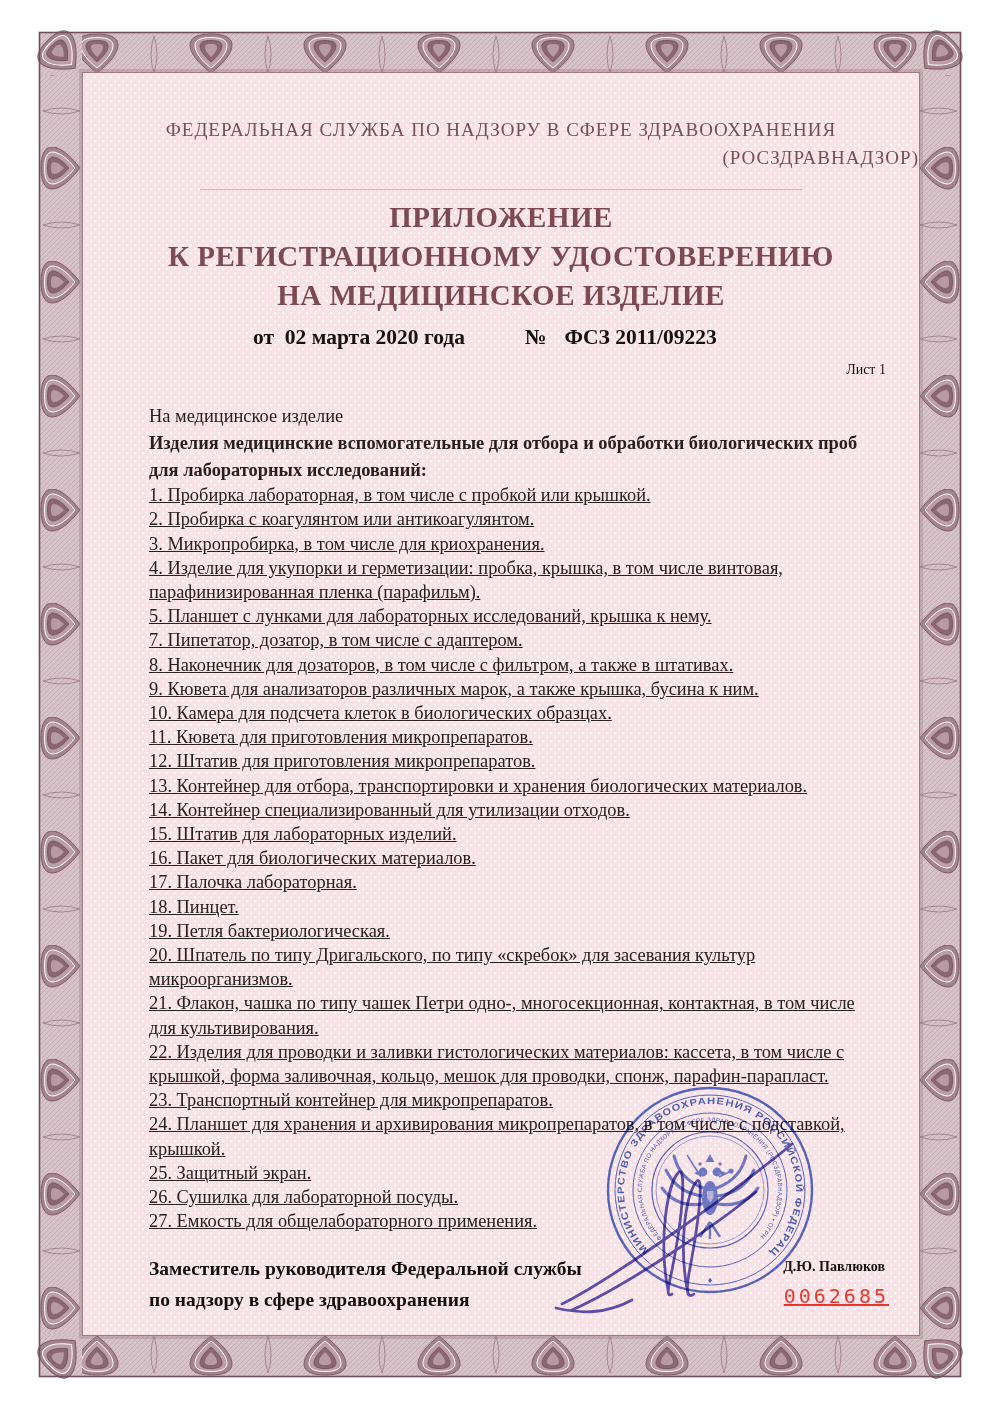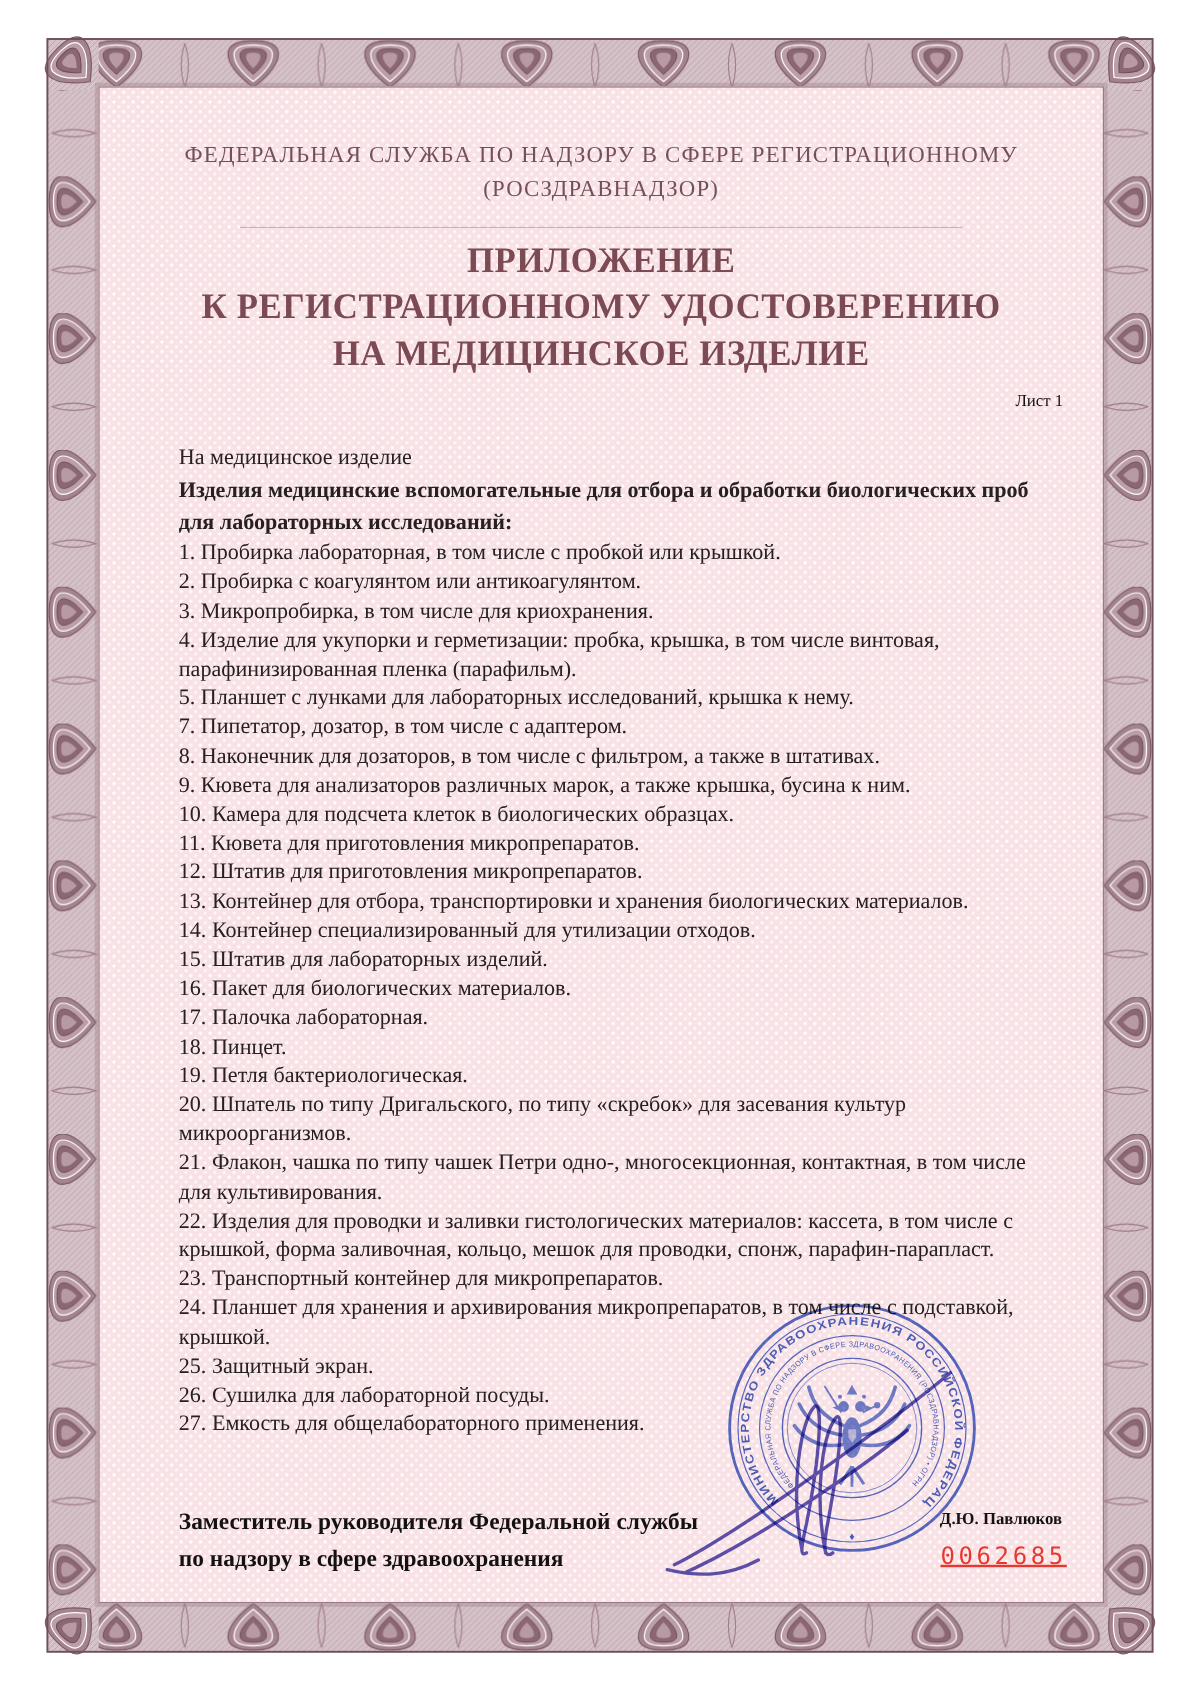--- a/index.html
+++ b/index.html
@@ -7,33 +7,33 @@
         font-family:"Liberation Serif","DejaVu Serif",serif;color:#262020;}
   .border-svg{position:absolute;left:0;top:0;pointer-events:none;}
   .inner{position:absolute;left:82px;top:72px;width:836px;height:1262px;
          background-color:#f8e2e6;
          background-image:
            radial-gradient(#ffffff 1.1px, rgba(255,255,255,0) 1.5px),
            radial-gradient(rgba(255,255,255,.85) 1px, rgba(255,255,255,0) 1.4px);
          background-size:8px 8px;background-position:0 0,4px 4px;
          border:1px solid #9a7a85;box-shadow:0 0 0 3px rgba(154,122,133,.35);}
   .org{margin-top:44px;text-align:center;color:#74505a;font-size:19px;letter-spacing:1px;line-height:26px;}
-  .org2{text-align:center;color:#74505a;font-size:19px;letter-spacing:1px;margin-top:4px;}
+  .org2{text-align:right;color:#74505a;font-size:19px;letter-spacing:1px;margin-top:4px;}
   .rule{width:72%;margin:20px auto 0;border-top:1px solid #c5a2ac;height:0;opacity:.8;}
   .title{ text-align:center;color:#7b4a52;font-weight:bold;font-size:29px;line-height:39px;
           letter-spacing:.5px;margin-top:8px;transform:scaleY(1.03);}
   .date-row{display:flex;align-items:baseline;margin-top:10px;font-weight:bold;font-size:21.5px;color:#141111;}
   .date-text{margin-left:170px;white-space:pre;}
   .num-label{margin-left:60px;}
   .num-value{margin-left:18px;}
   .sheet-row{text-align:right;font-size:14px;margin-top:12px;padding-right:33px;color:#141111;}
   .content{margin:26px 50px 0 66px;width:712px;font-size:18.4px;line-height:24.2px;}
   .intro{margin:0;}
   .device-name{margin:2px 0 0 0;font-weight:bold;line-height:26.5px;}
-  .item{margin:0;}
+  .item{margin:0;text-decoration:underline;}
   .sig-row{position:absolute;left:66px;right:20px;top:1180px;display:flex;justify-content:space-between;}
   .sig-left{font-weight:bold;font-size:19.5px;line-height:31px;color:#141111;}
   .sig-right{text-align:right;padding-top:6px;}
   .sig-name{font-weight:bold;font-size:14px;color:#141111;padding-right:14px;}
   .sig-serial{margin-top:9px;font-family:"DejaVu Sans Mono",monospace;font-size:20px;
               letter-spacing:3px;color:#e8382e;padding-right:10px;text-decoration:underline;}
   .stamp-svg{position:absolute;left:604px;top:1084px;mix-blend-mode:multiply;opacity:.92;}
   .sign-svg{position:absolute;left:548px;top:1118px;mix-blend-mode:multiply;}
 </style>
 </head>
@@ -109,27 +109,32 @@
         <rect x="918" y="1334" width="42" height="42" fill="url(#hatch)"></rect>
         <use href="#onion" transform="translate(939,1355) rotate(135)"></use>
       </g>
 
     <rect x="39.5" y="32.5" width="921" height="1344" fill="none" stroke="#6f4f5a" stroke-width="1.6"></rect>
     <rect x="37.5" y="30.5" width="925" height="1348" fill="none" stroke="#b293
 9e" stroke-width="0.8"></rect>
   </svg>
 
   <div class="inner">
-    <div class="org">ФЕДЕРАЛЬНАЯ СЛУЖБА ПО НАДЗОРУ В СФЕРЕ РЕГИСТРАЦИОННОМУ</div>
+    <div class="org">ФЕДЕРАЛЬНАЯ СЛУЖБА ПО НАДЗОРУ В СФЕРЕ ЗДРАВООХРАНЕНИЯ</div>
     <div class="org2">(РОСЗДРАВНАДЗОР)</div>
     <div class="rule"></div>
     <div class="title">ПРИЛОЖЕНИЕ</div>
     <div class="title" style="margin-top:0;">К РЕГИСТРАЦИОННОМУ УДОСТОВЕРЕНИЮ</div>
     <div class="title" style="margin-top:0;">НА МЕДИЦИНСКОЕ ИЗДЕЛИЕ</div>
 
+    <div class="date-row">
+      <span class="date-text">от  02 марта 2020 года</span>
+      <span class="num-label">№</span>
+      <span class="num-value">ФСЗ 2011/09223</span>
+    </div>
     <div class="sheet-row">Лист 1</div>
 
     <div class="content">
       <p class="intro">На медицинское изделие</p>
       <p class="device-name">Изделия медицинские вспомогательные для отбора и обработки биологических проб для лабораторных исследований:</p>
       <div>
           <p class="item">1. Пробирка лабораторная, в том числе с пробкой или крышкой.</p>
           <p class="item">2. Пробирка с коагулянтом или антикоагулянтом.</p>
           <p class="item">3. Микропробирка, в том числе для криохранения.</p>
           <p class="item">4. Изделие для укупорки и герметизации: пробка, крышка, в том числе винтовая, парафинизированная пленка (парафильм).</p>

